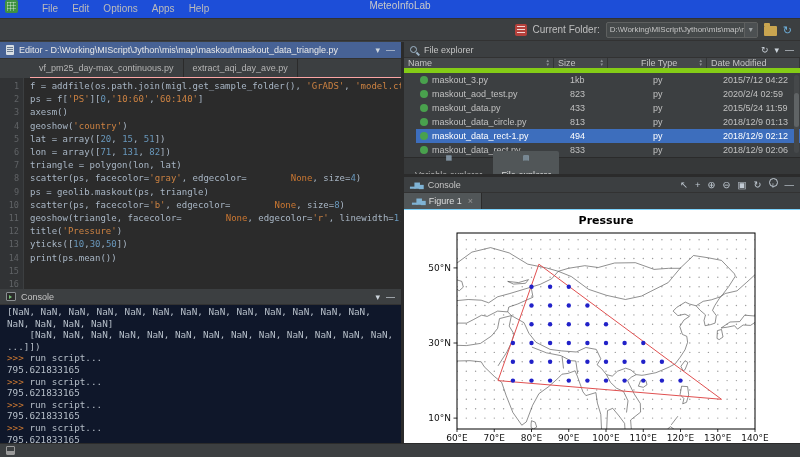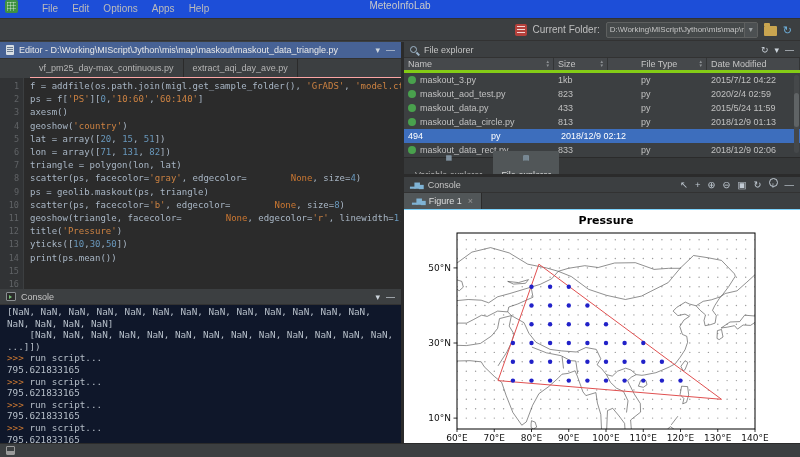--- a/index.html
+++ b/index.html
@@ -73,24 +73,24 @@
 
   
   .console{position:absolute;top:263px;bottom:0;left:0;right:0;background:#0f172a;
     font:9.3px/11.6px "DejaVu Sans Mono",monospace;color:#b6bfc9;padding:1px 0 0 7px;
     white-space:pre;overflow:hidden;}
   .prompt{color:var(--prompt,#cc7832);}
 
   
   .fe-header{top:0;height:16px;color:#c4c4c4;}
   .fe-colheader{position:absolute;top:16px;height:15px;left:0;right:0;background:#45484b;
-    display:flex;font-size:9px;color:#c4c4c4;border-bottom:3px solid #84cc16;}
+    display:flex;font-size:9px;color:#c4c4c4;border-bottom:5px solid #84cc16;}
   .hcell{display:flex;align-items:center;justify-content:space-between;border-right:1px solid #333536;padding:0 3px;}
   .sorticons{display:flex;flex-direction:column;font-size:4.5px;line-height:4px;color:#8d9194;font-style:normal;}
-  .fe-rows{position:absolute;top:31px;height:84px;left:0;right:0;background:#3c3f41;overflow:hidden;}
+  .fe-rows{position:absolute;top:31px;height:84px;left:12px;right:0;background:#3c3f41;overflow:hidden;}
   .fe-row{display:flex;height:14px;align-items:center;font-size:9px;color:#c0c0c0;cursor:default;}
   .fe-row.selected{background:var(--sel,#3d6ebd);color:#ffffff;}
   .c-name{width:150px;display:flex;align-items:center;gap:4px;padding-left:4px;overflow:hidden;white-space:nowrap;flex:none;}
   .c-size{width:54px;padding-left:4px;flex:none;align-items:center;}
   .c-type{width:70px;padding-left:4px;flex:none;margin-left:29px;}
   .c-date{flex:1;padding-left:4px;white-space:nowrap;overflow:hidden;}
   .pyico{width:8px;height:8px;border-radius:50%;background:var(--py,#49a14d);flex:none;display:inline-block;}
   .fe-scroll{position:absolute;right:1px;top:33px;width:5px;height:78px;background:#45484a;border-radius:3px;}
   .fe-scroll::after{content:"";position:absolute;left:0;right:0;top:18px;height:34px;background:#5f6365;border-radius:3px;}
   .fe-tabs{position:absolute;top:115px;height:17px;left:0;right:0;background:#363839;display:flex;
@@ -254,20 +254,24 @@
           <div class="fe-row">
             <span class="c-name">
               <i class="pyico"></i>
               <span>maskout_data_circle.py</span>
             </span>
             <span class="c-size">813</span>
             <span class="c-type">py</span>
             <span class="c-date">2018/12/9 01:13</span>
           </div>
           <div class="fe-row selected">
+            <span class="c-name">
+              <i class="pyico"></i>
+              <span>maskout_data_rect-1.py</span>
+            </span>
             <span class="c-size">494</span>
             <span class="c-type">py</span>
             <span class="c-date">2018/12/9 02:12</span>
           </div>
           <div class="fe-row">
             <span class="c-name">
               <i class="pyico"></i>
               <span>maskout_data_rect.py</span>
             </span>
             <span class="c-size">833</span>

